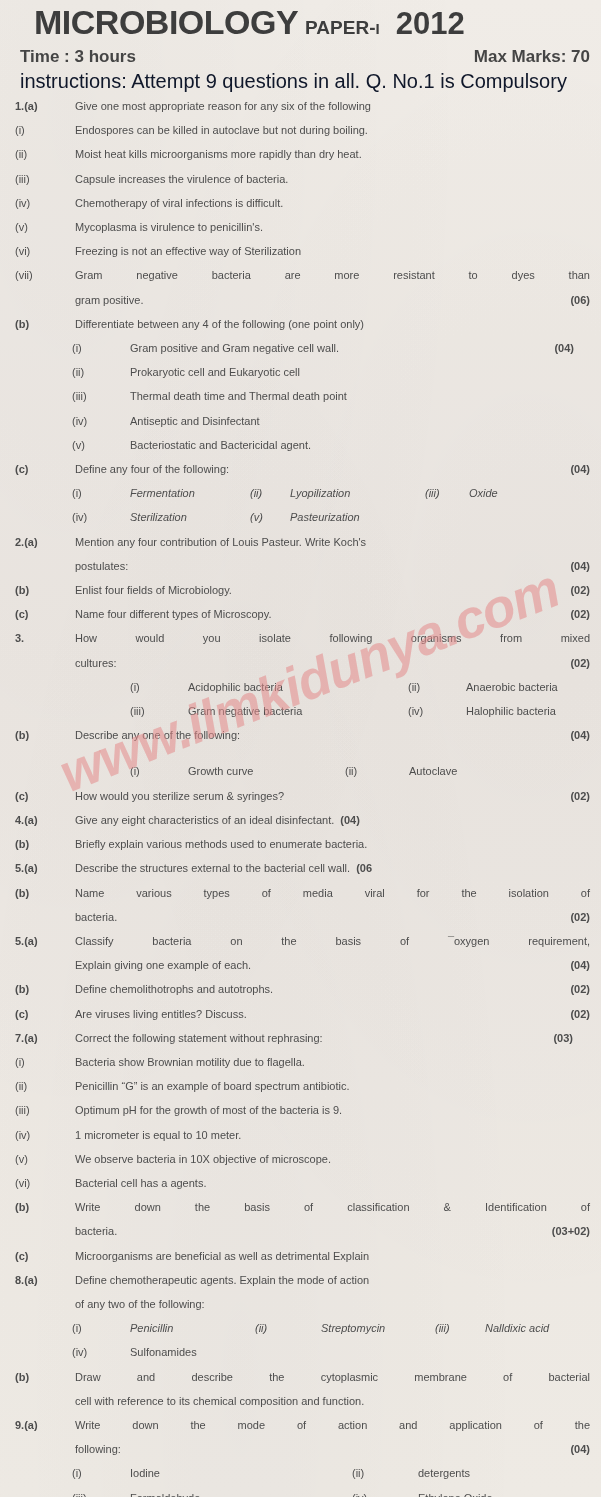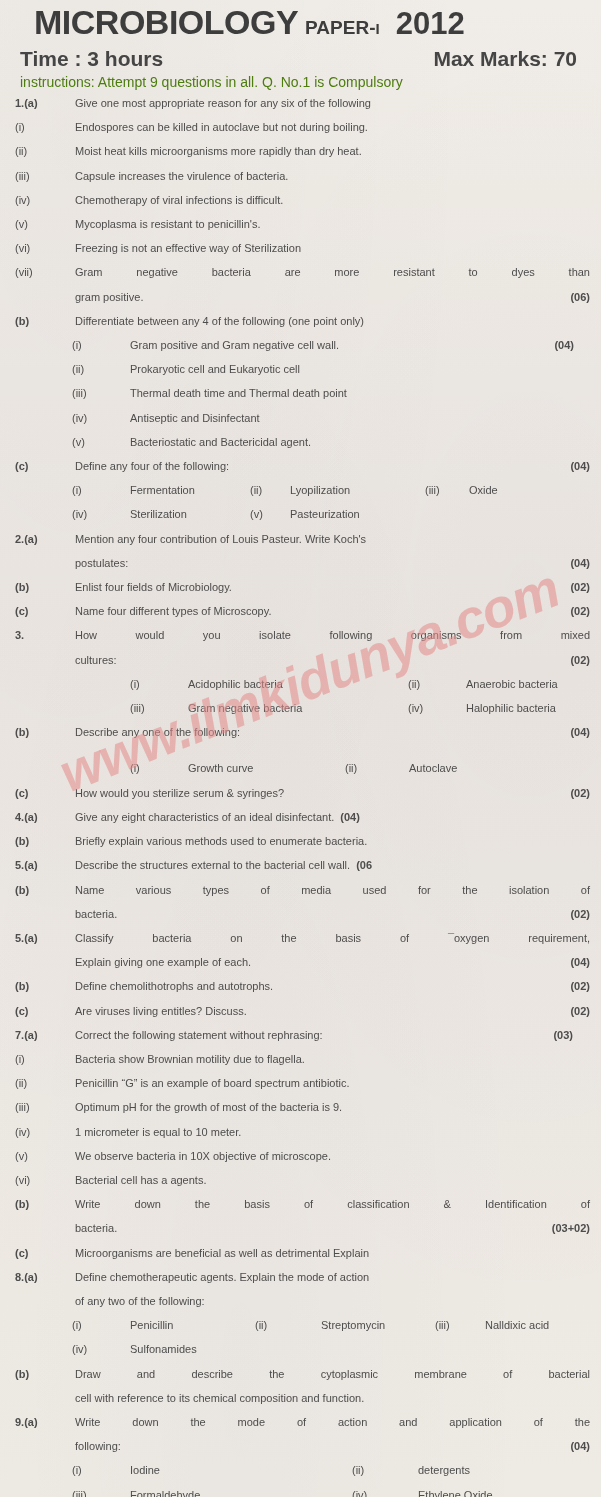--- a/index.html
+++ b/index.html
@@ -63,29 +63,29 @@
     font-size: 31px;
     font-weight: bold;
     color: #3d3d3d;
     margin-left: 16px;
     vertical-align: baseline;
   }
 
   .meta-row {
     display: flex;
     justify-content: space-between;
-    padding: 2px 24px 0 20px;
-    font-size: 21px;
+    padding: 2px 11px 0 20px;
+    font-size: 17px;
     font-weight: bold;
     color: #454545;
   }
   .instructions {
     padding: 3px 10px 1px 20px;
-    font-size: 14px;
-    color: #4d7c0f;
+    font-size: 20px;
+    color: #0f172a;
     white-space: nowrap;
   }
 
   
   .q {
     position: relative;
     display: flex;
     align-items: flex-start;
     font-size: 11px;
     line-height: 24.2px;
@@ -143,21 +143,21 @@
   .cols .cell {
     display: flex;
     flex: 0 0 auto;
   }
   .cols .cell .cl { width: 58px; flex: 0 0 auto; }
   .cols .cell.c1 { width: 278px; }
   .cols .cell.c2 { width: auto; }
 
   
   .freerow { white-space: nowrap; }
-  .freerow .g { display: inline-block; }
+  .freerow .g { display: inline-block; font-style: italic; }
 
   .spacer { height: 12px; }
 
   
   #watermark {
     position: absolute;
     left: 62px;
     top: 704px;
     width: 460px;
     height: 150px;
@@ -218,21 +218,21 @@
     <div class="q">
       <span class="lbl">(iii)</span>
       <span class="body"><span class="txt">Capsule increases the virulence of bacteria.</span></span>
     </div>
     <div class="q">
       <span class="lbl">(iv)</span>
       <span class="body"><span class="txt">Chemotherapy of viral infections is difficult.</span></span>
     </div>
     <div class="q">
       <span class="lbl">(v)</span>
-      <span class="body"><span class="txt">Mycoplasma is resistant to penicillin's.</span></span>
+      <span class="body"><span class="txt">Mycoplasma is virulence to penicillin's.</span></span>
     </div>
     <div class="q">
       <span class="lbl">(vi)</span>
       <span class="body"><span class="txt">Freezing is not an effective way of Sterilization</span></span>
     </div>
 
     <div class="q just">
       <span class="lbl">(vii)</span>
       <span class="body">
           <span class="txt">Gram negative bacteria are more resistant to dyes than</span>
@@ -377,21 +377,21 @@
       <span class="body"><span class="txt">Briefly explain various methods used to enumerate bacteria.</span></span>
     </div>
 
     <div class="q">
       <span class="lbl bold">5.(a)</span>
       <span class="body"><span class="txt">Describe the structures external to the bacterial cell wall.</span><span class="marks inline">(06</span></span>
     </div>
     <div class="q just">
       <span class="lbl bold">(b)</span>
       <span class="body">
-          <span class="txt">Name various types of media used for the isolation of</span>
+          <span class="txt">Name various types of media viral for the isolation of</span>
         </span>
     </div>
     <div class="q">
       <span class="lbl"></span>
       <span class="body"><span class="txt">bacteria.</span><span class="marks">(02)</span></span>
     </div>
 
     <div class="q just">
       <span class="lbl bold">5.(a)</span>
       <span class="body">

